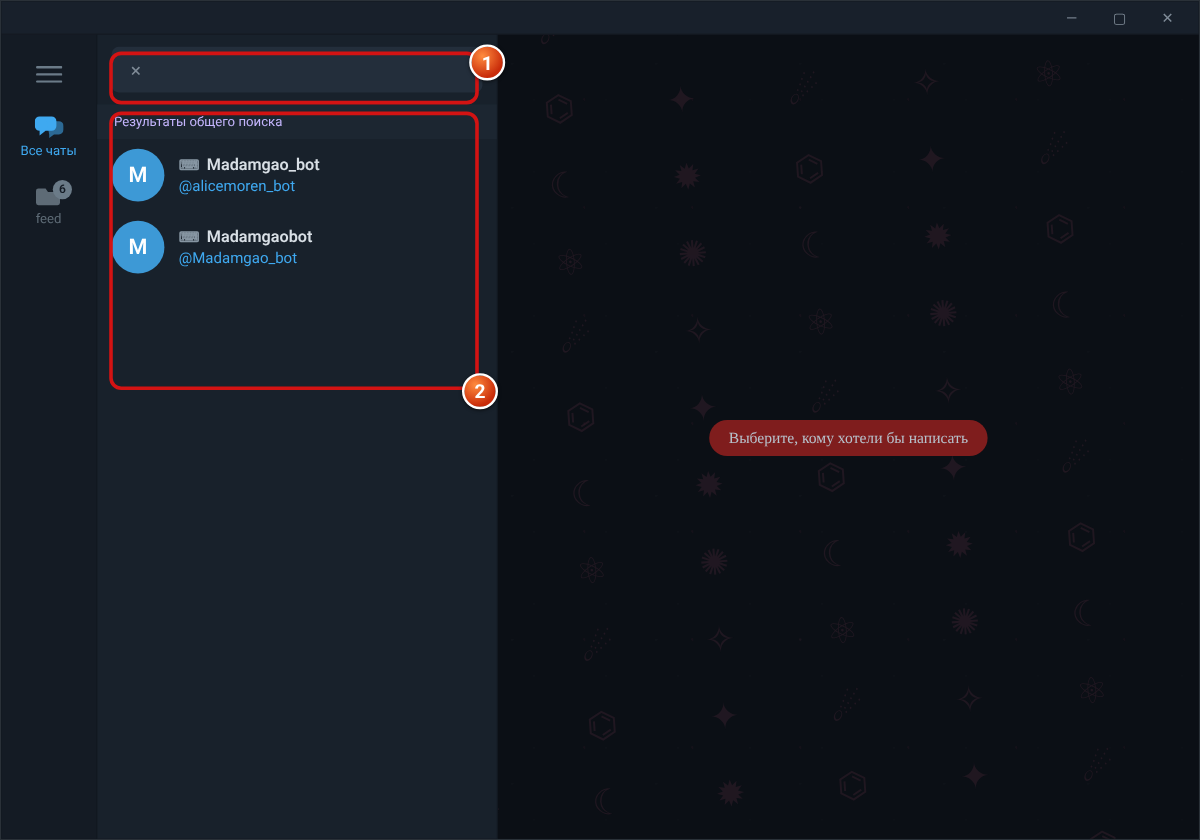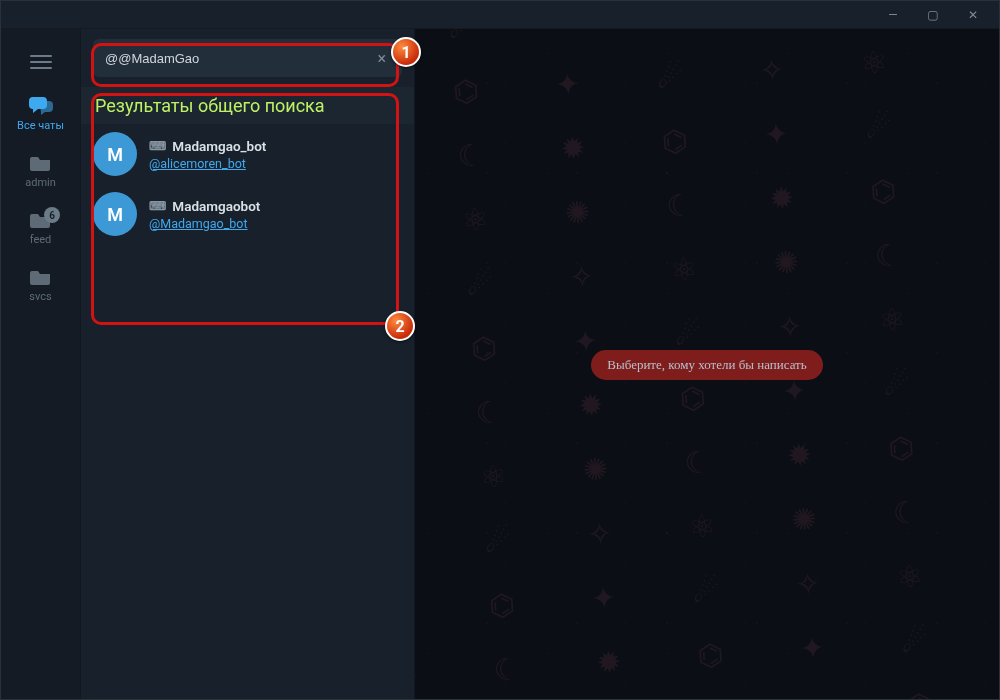--- a/index.html
+++ b/index.html
@@ -103,22 +103,22 @@
     outline: none;
     color: #cfd7de;
     font-size: 13px;
   }
   .search-box .clear {
     color: #7f8b97; font-size: 16px; cursor: pointer;
     padding: 4px;
   }
   .section-header {
     padding: 8px 14px 8px;
-    font-size: 18px;
-    color: #bef264;
+    font-size: 11px;
+    color: #c4b5fd;
     background: #1c2631;
   }
   .result {
     display: flex; align-items: center;
     padding: 8px 12px;
     cursor: pointer;
   }
   .avatar {
     width: 44px; height: 44px; border-radius: 50%;
     display: flex; align-items: center; justify-content: center;
@@ -144,21 +144,21 @@
     top: 4px;
   }
   .avatar.img .cat::before { left: 6px; }
   .avatar.img .cat::after { right: 6px; }
   .result .meta { margin-left: 12px; }
   .result .name {
     color: #d9e0e6; font-size: 13.5px; font-weight: 600;
     display: flex; align-items: center; gap: 6px;
   }
   .result .bot-indicator { color: #8796a3; font-size: 12px; }
-  .result .handle { color: #3fa9f0; font-size: 12.5px; margin-top: 2px; text-decoration: underline; }
+  .result .handle { color: #3fa9f0; font-size: 12.5px; margin-top: 2px; }
 
   
   .main {
     flex: 1;
     background: #0b0f15;
     position: relative;
     display: flex; align-items: center; justify-content: center;
     overflow: hidden;
   }
   .main .pattern {
@@ -239,55 +239,38 @@
     <div class="rail-item active">
       <span class="icon-wrap">
         <svg width="24" height="20" viewBox="0 0 24 20">
             <path d="M4 2h10a4 4 0 0 1 4 4v4a4 4 0 0 1-4 4H9l-5 4v-4a4 4 0 0 1-4-4V6a4 4 0 0 1 4-4z" fill="#3fa9f0"></path>
             <path d="M10 6h10a4 4 0 0 1 4 4v3a4 4 0 0 1-4 4h-4l-4 3v-3" fill="#3fa9f0" opacity=".55"></path>
           </svg>
       </span>
       <span class="label">Все чаты</span>
     </div>
 
-    <div class="rail-item">
-      <span class="icon-wrap">
-        <svg width="22" height="18" viewBox="0 0 22 18">
-            <path d="M2 3h6l2 3h10v9a2 2 0 0 1-2 2H2a2 2 0 0 1-2-2V5a2 2 0 0 1 2-2z" fill="#5e6b76"></path>
-          </svg>
-      </span>
-      <span class="label">admin</span>
-    </div>
 
     <div class="rail-item">
       <span class="badge">6</span>
       <span class="icon-wrap">
         <svg width="22" height="18" viewBox="0 0 22 18">
             <path d="M2 3h6l2 3h10v9a2 2 0 0 1-2 2H2a2 2 0 0 1-2-2V5a2 2 0 0 1 2-2z" fill="#5e6b76"></path>
           </svg>
       </span>
       <span class="label">feed</span>
     </div>
 
-    <div class="rail-item">
-      <span class="icon-wrap">
-        <svg width="22" height="18" viewBox="0 0 22 18">
-            <path d="M2 3h6l2 3h10v9a2 2 0 0 1-2 2H2a2 2 0 0 1-2-2V5a2 2 0 0 1 2-2z" fill="#5e6b76"></path>
-          </svg>
-      </span>
-      <span class="label">svcs</span>
-    </div>
 
 
   </div>
 
   <div class="listpane">
     <div class="search-row">
       <div class="search-box">
-        <input type="text" value="@@MadamGao" style="">
         <span class="clear">×</span>
       </div>
     </div>
 
     <div class="section-header">Результаты общего поиска</div>
 
     <div class="result">
       <div class="avatar blue">M</div>
       <div class="meta">
         <div class="name">

